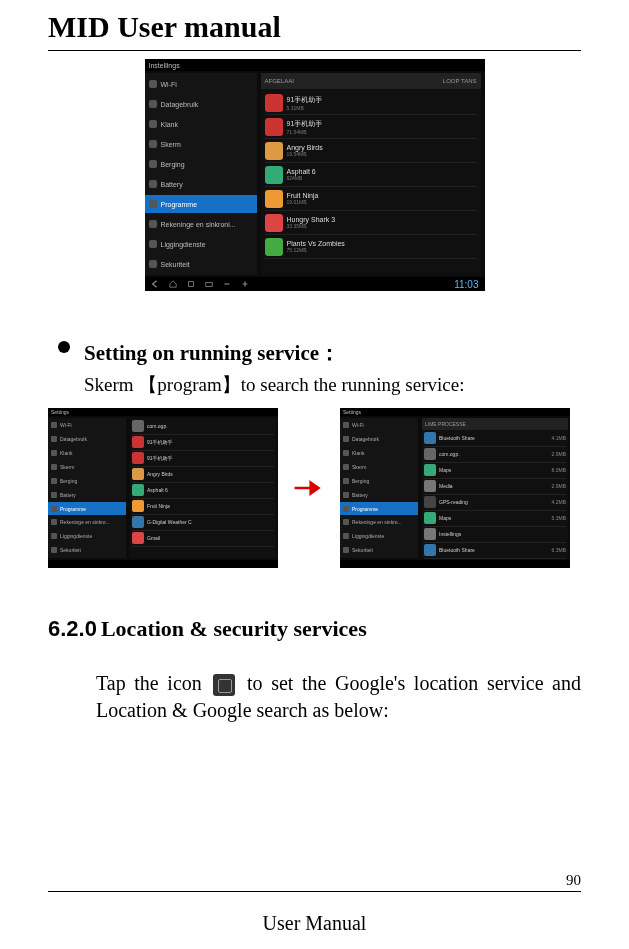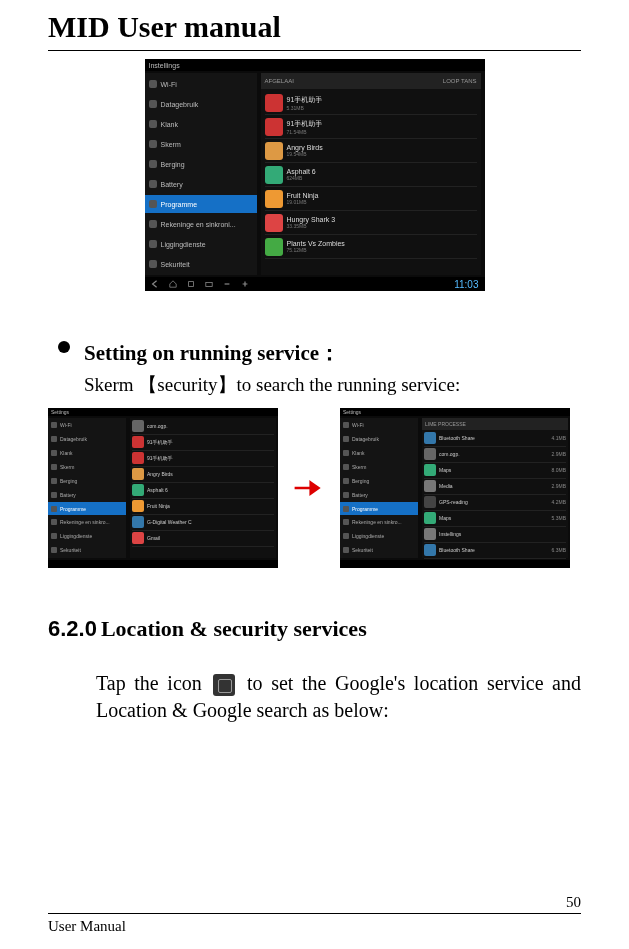--- a/index.html
+++ b/index.html
@@ -212,23 +212,23 @@
       bottom: 14px;
       left: 48px;
       right: 48px;
     }
     .footer .pg {
       text-align: right;
       font-size: 15px;
       margin-bottom: 2px;
     }
     .footer .label {
-      text-align: left;
-      font-size: 15px;
-      margin-top: 4px;
+      text-align: center;
+      font-size: 20px;
+      margin-top: 20px;
     }
   </style>
 </head>
 <body>
 
 <div class="header-title">MID User manual</div>
 <hr class="hr-top">
 
 <div class="screenshot-top">
   <div class="ss-tablet">
@@ -357,21 +357,21 @@
       </div>
       <span style="font-size:10px;color:#5bf;">11:03</span>
     </div>
   </div>
 </div>
 
 <div class="section-bullet">
   <span class="bullet-dot"></span>
   <div class="bullet-title">Setting on running service：</div>
   <div class="bullet-desc">
-    <span>Skerm 【</span><span>security</span><span>】to search the running service:</span>
+    <span>Skerm 【</span><span>program</span><span>】to search the running service:</span>
   </div>
 </div>
 
 <div class="pair-wrap">
   <div class="ss-small">
     <div class="stat-top">
         <span>Settings</span>
       </div>
     <div class="ss-sidebar2" id="ssL-side">
         <div class="side2-item">
@@ -557,16 +557,16 @@
 
 <div class="section-num">
   <span class="numspan">6.2.0</span><span>Location &amp; security services</span>
 </div>
 
 <div class="body-text">
   <span>Tap the icon </span><span class="inline-icon"></span><span> to set the Google's location service and Location &amp; Google search as below:</span>
 </div>
 
 <div class="footer">
-  <div class="pg">50</div>
+  <div class="pg">90</div>
   <hr class="hr-bottom">
   <div class="label">User Manual</div>
 </div>
 
 </body></html>

